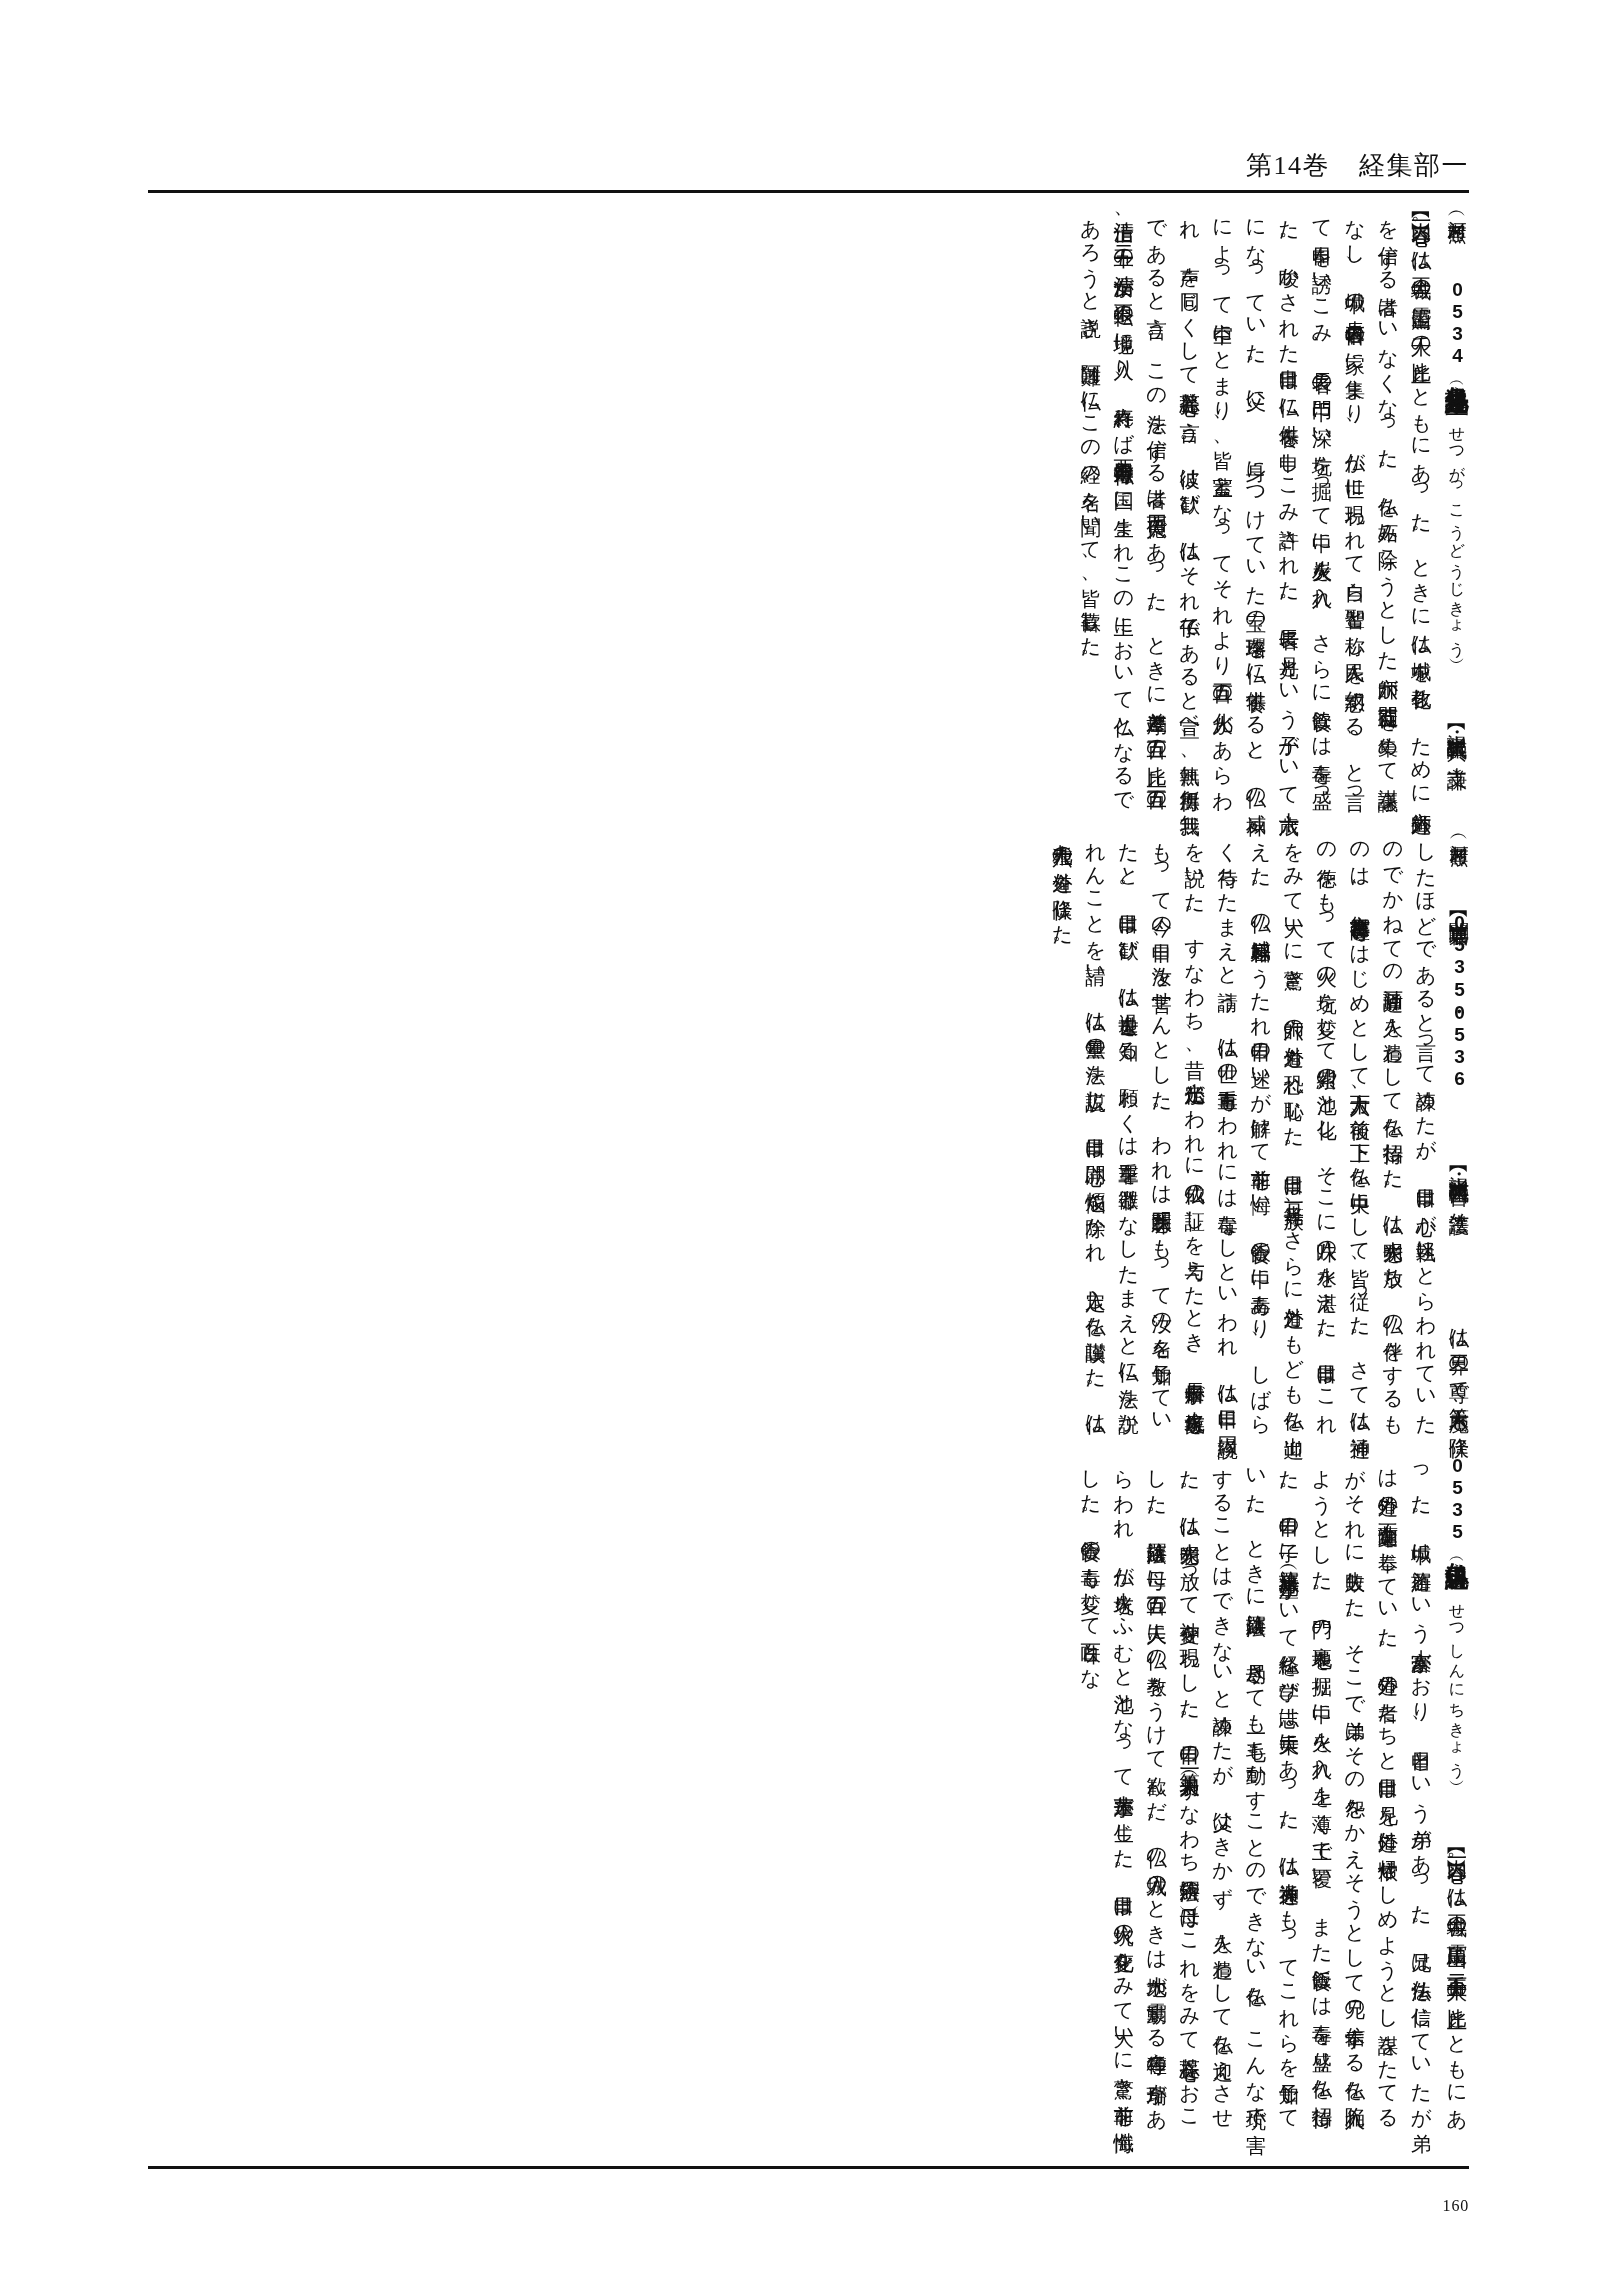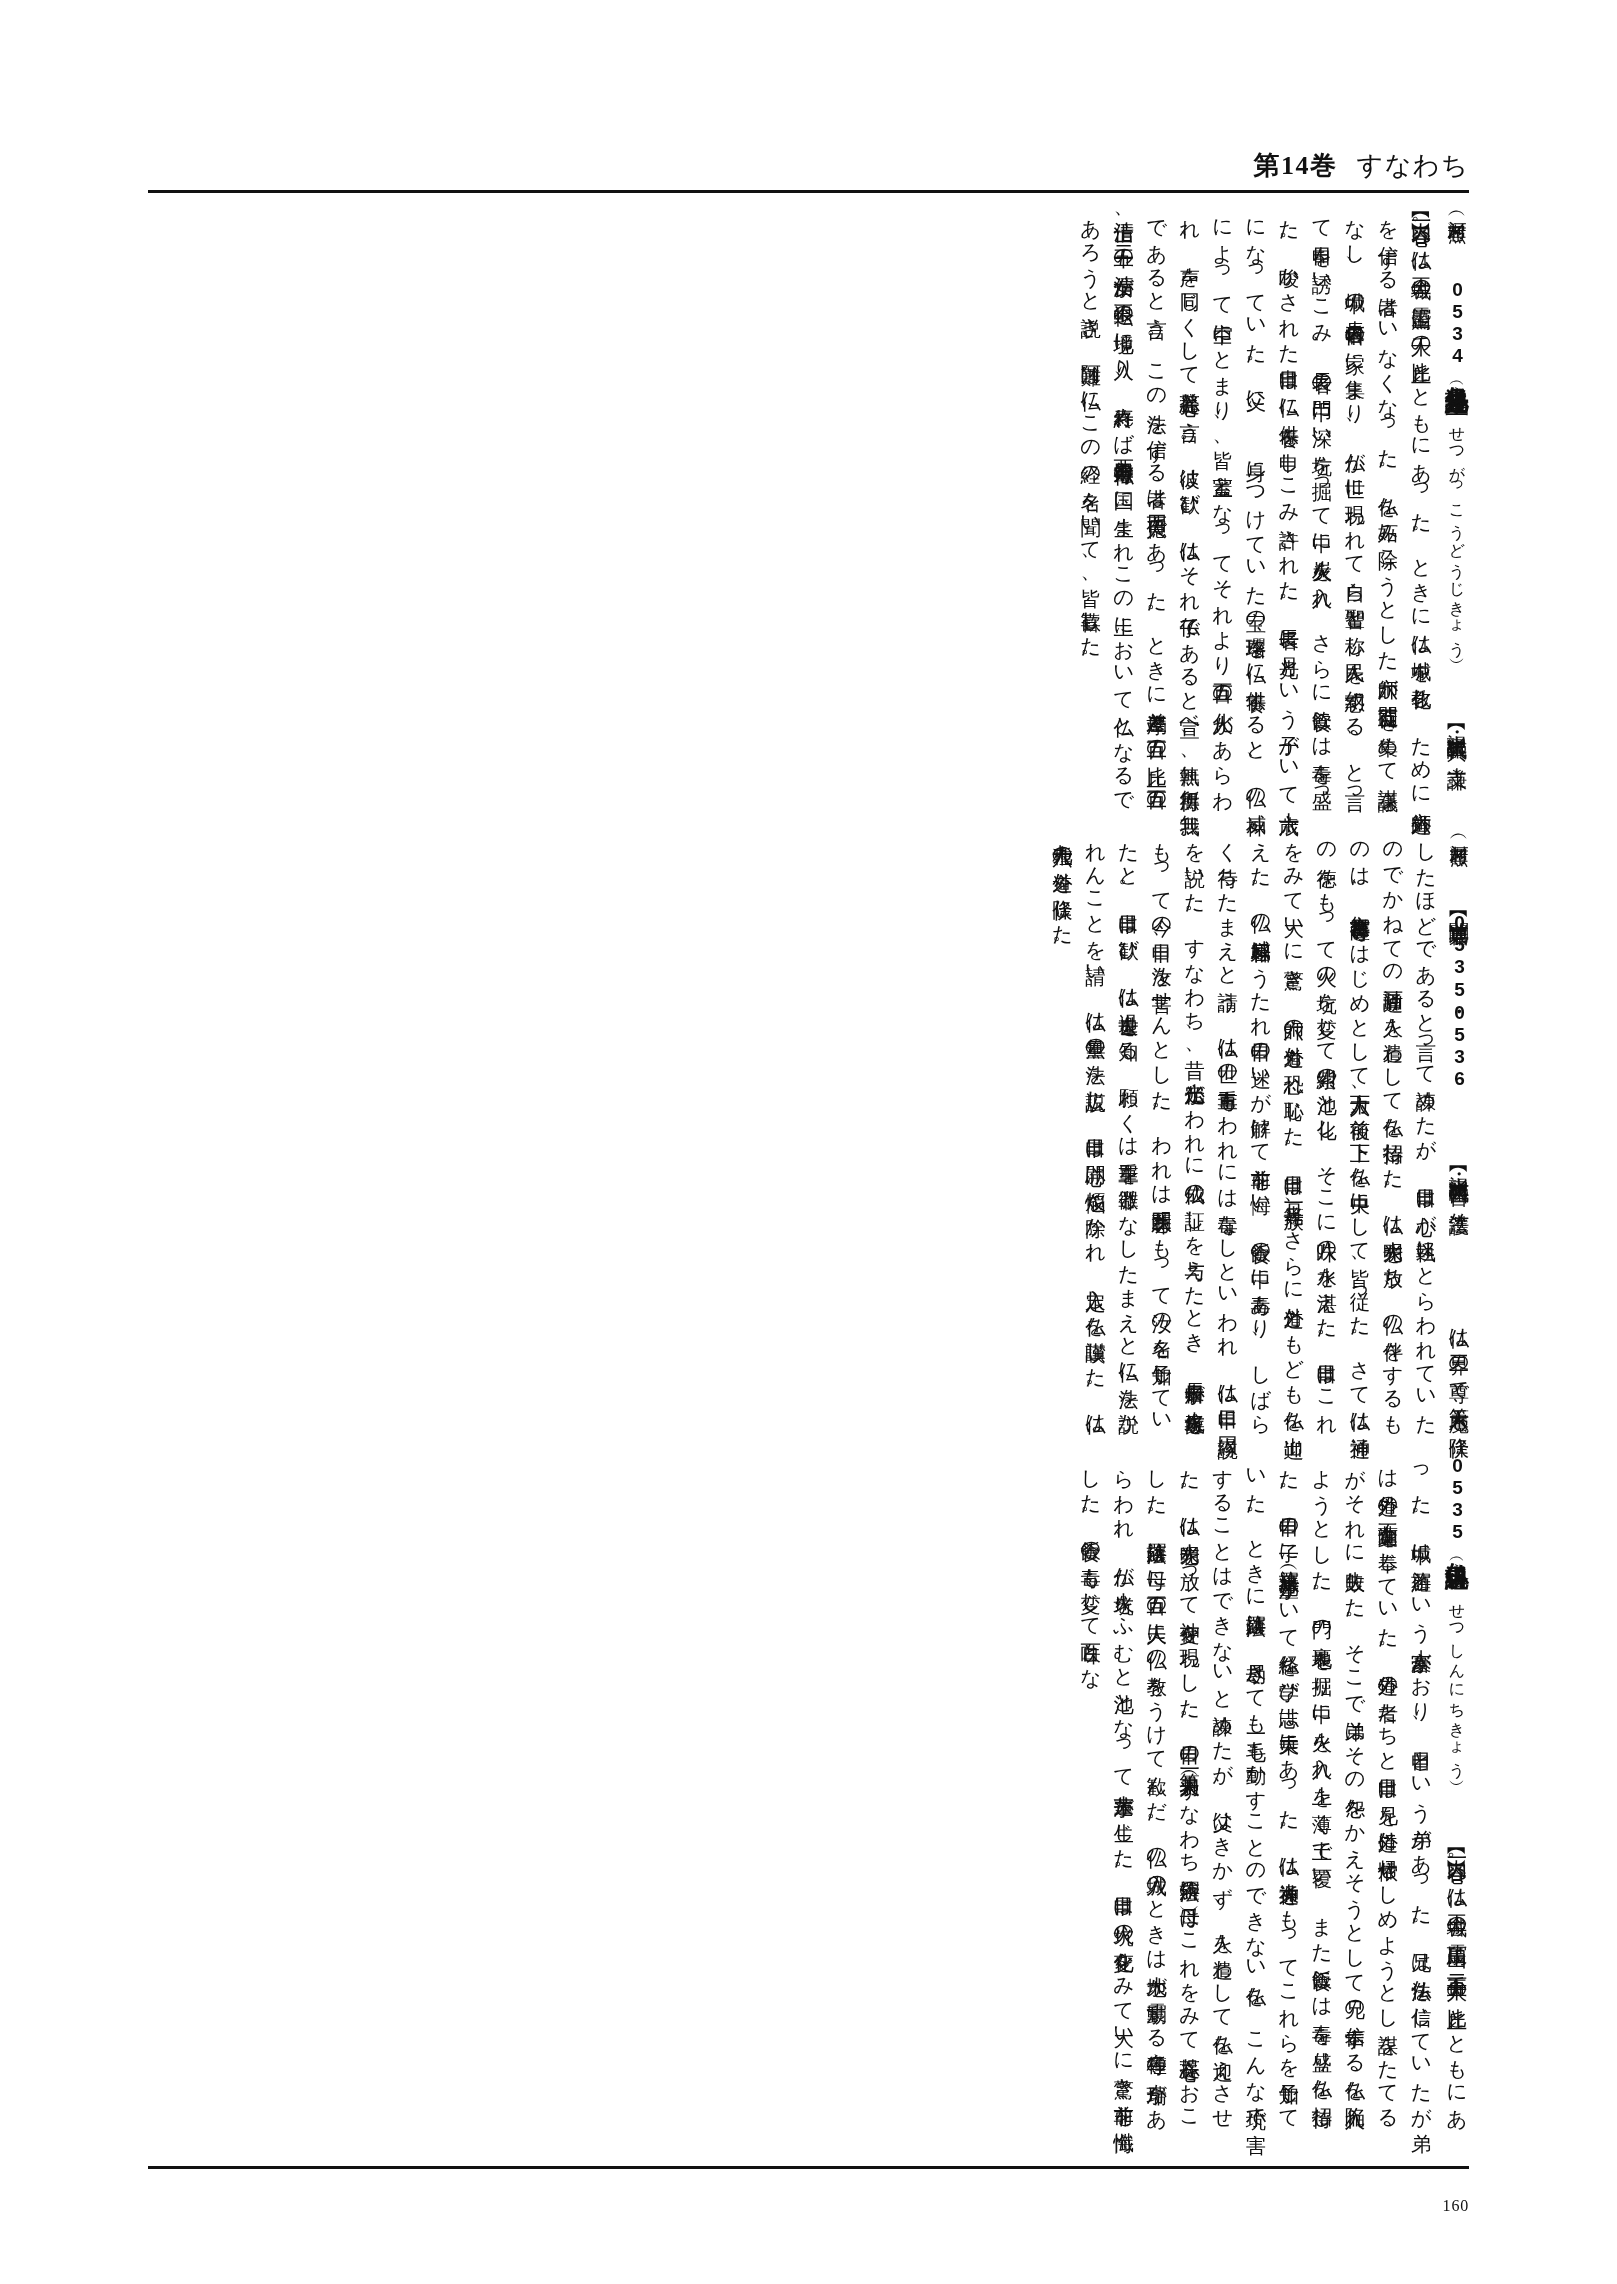--- a/index.html
+++ b/index.html
@@ -24,21 +24,21 @@
 
   
   .header {
     position: absolute;
     top: 148px;
     right: 148px;
     font-size: 26px;
     letter-spacing: 1.5px;
     white-space: nowrap;
   }
-  .header .vol { margin-right: 19px; font-weight: bold; }
+  .header .vol { margin-right: 29px; }
 
   .rule-top {
     position: absolute;
     left: 148px;
     right: 148px;
     top: 190px;
     border-top: 3.8px solid #111;
   }
   .rule-bottom {
     position: absolute;
@@ -86,21 +86,21 @@
   .attrib {
     font-size: 19px;
   }
 </style>
 </head>
 <body>
 
 <div class="page">
 
   <div class="header">
-    <span class="vol">第14巻</span><span>すなわち</span>
+    <span class="vol">第14巻</span><span>経集部一</span>
   </div>
 
   <div class="rule-top"></div>
 
   <div class="block b1">
     <span class="attrib">（河村孝照）</span>
     　
     <span class="col-title"><span class="num">0534</span><span>仏説月光童子経</span></span><span class="small">（ぶっせつがっこうどうじきょう）</span>
     　
     <span>【訳者・訳年代】</span><span>呉の支謙＊。</span>

